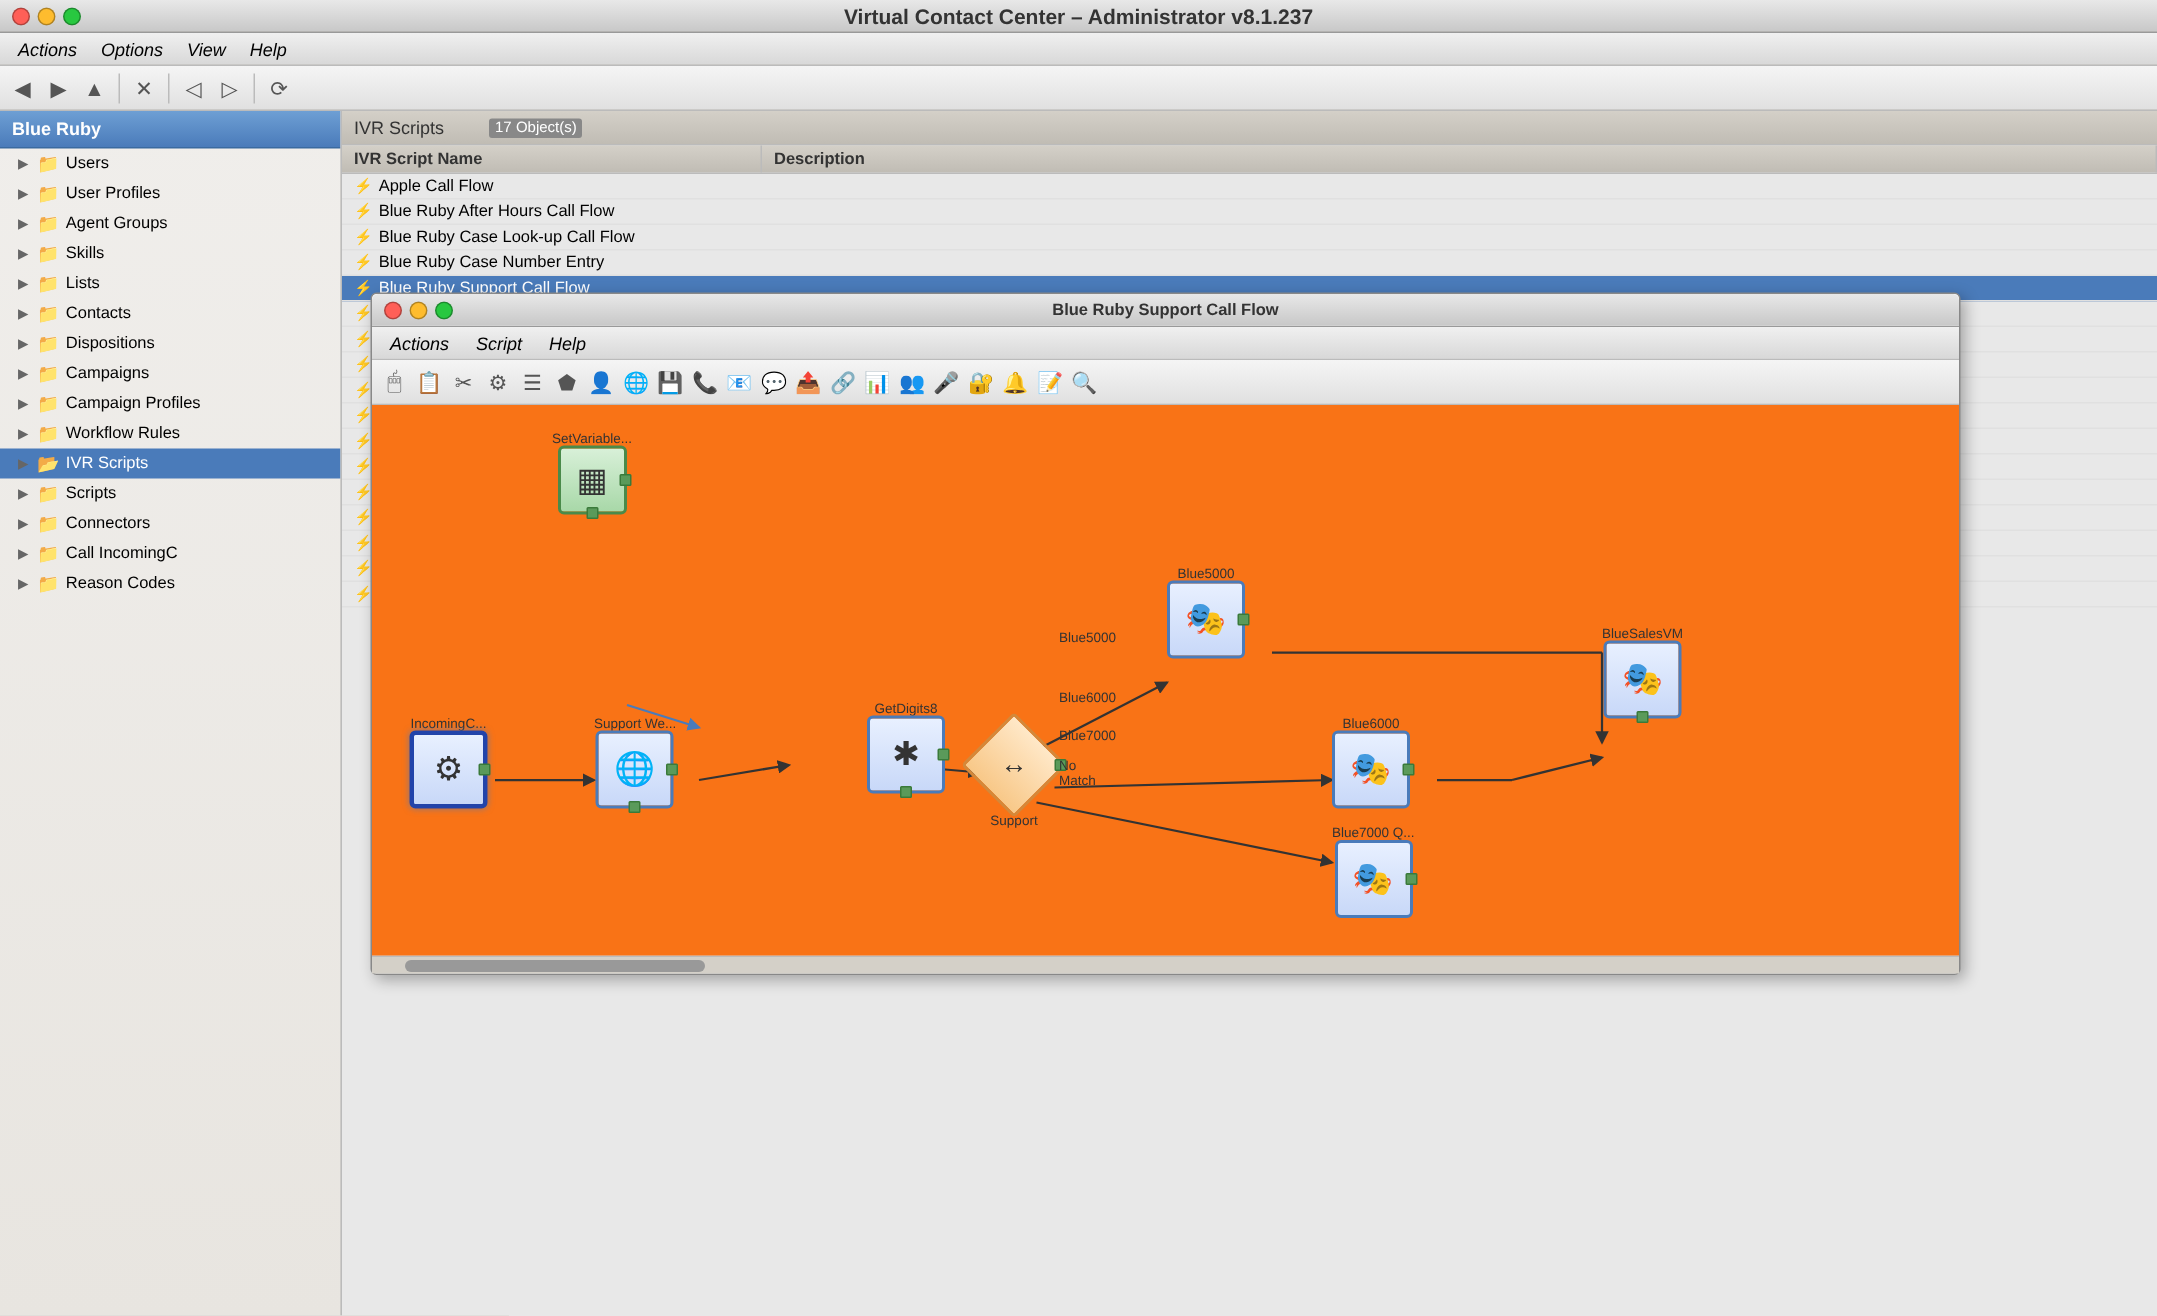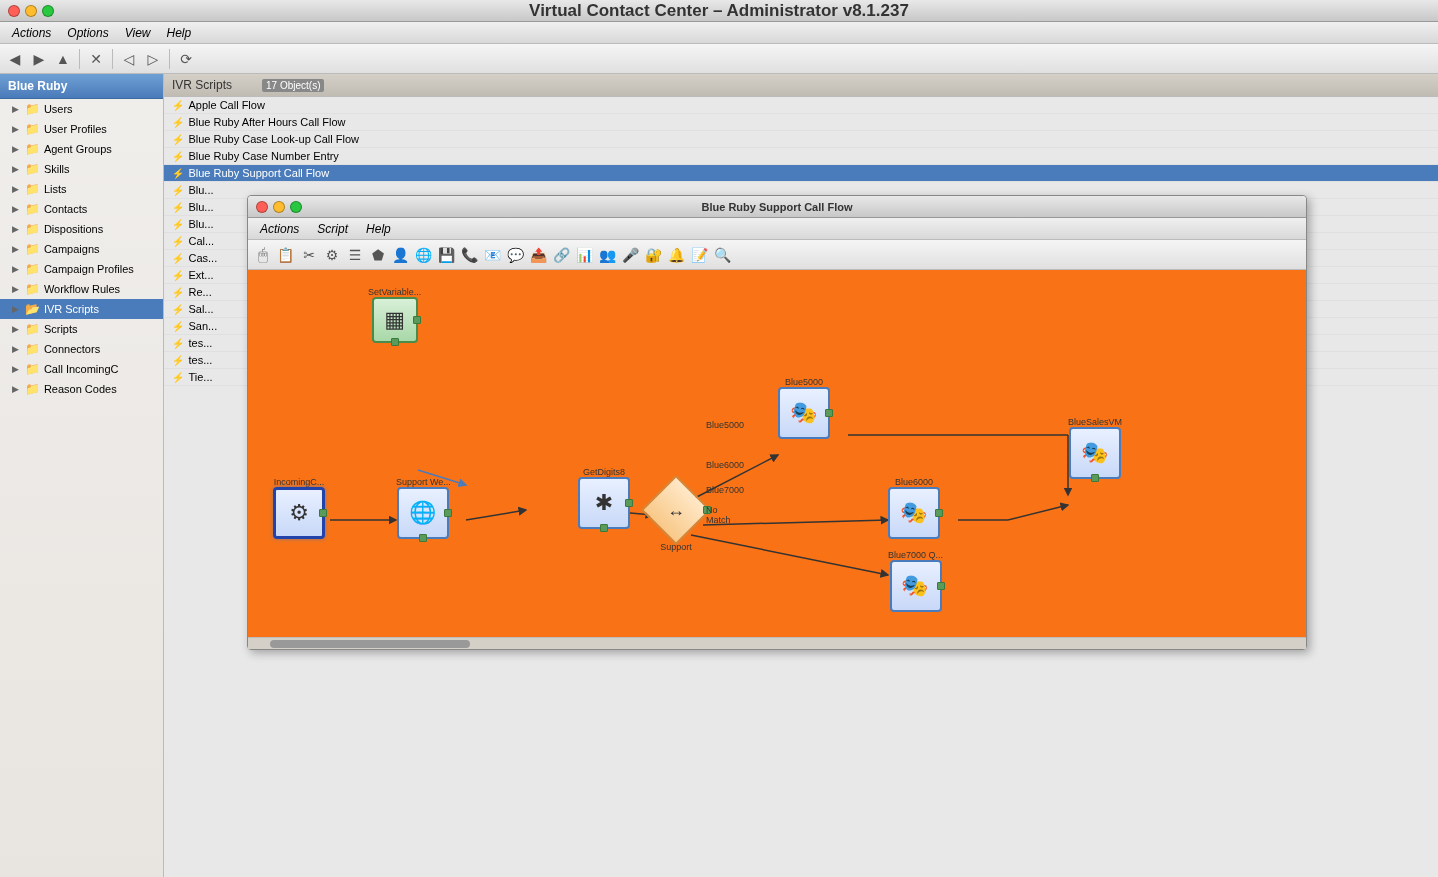--- a/index.html
+++ b/index.html
@@ -20,21 +20,21 @@
       left: 8px;
       display: flex;
       gap: 5px;
     }
     .tb-btn {
       width: 12px; height: 12px; border-radius: 50%; border: 1px solid rgba(0,0,0,0.3);
     }
     .tb-btn.close { background: #ff5f57; }
     .tb-btn.min { background: #febc2e; }
     .tb-btn.max { background: #28c840; }
-    .title-bar-text { font-size: 17px; color: #333; font-weight: bold; }
+    .title-bar-text { font-size: 14px; color: #333; font-weight: bold; }
 
     
     .menu-bar {
       background: linear-gradient(to bottom, #f0f0f0, #d8d8d8);
       height: 22px;
       display: flex;
       align-items: center;
       border-bottom: 1px solid #bbb;
       padding: 0 4px;
     }
@@ -70,21 +70,21 @@
     .toolbar-separator { width: 1px; height: 20px; background: #bbb; margin: 0 3px; }
 
     
     .main-layout {
       display: flex;
       height: calc(877px - 22px - 22px - 30px);
     }
 
     
     .sidebar {
-      width: 164px;
+      width: 228px;
       background: linear-gradient(to bottom, #f0eeeb, #e8e5e0);
       border-right: 1px solid #bbb;
       overflow-y: auto;
       flex-shrink: 0;
     }
     .sidebar-header {
       background: linear-gradient(to bottom, #6e9fd4, #4a7bba);
       color: white;
       font-weight: bold;
       padding: 5px 8px;
@@ -420,20 +420,24 @@
       <span>Reason Codes</span>
     </div>
   </div>
 
   <div class="content-area">
 
     <div class="ivr-list-wrapper">
       <div class="ivr-list-header">
         <span>IVR Scripts</span>
         <span class="count-badge">17 Object(s)</span>
+      </div>
+      <div class="ivr-table-header">
+        <div class="ivr-table-col name">IVR Script Name</div>
+        <div class="ivr-table-col desc">Description</div>
       </div>
       <div style="overflow-y:auto; flex:1;">
         <div class="ivr-row">
           <span class="ivr-icon">⚡</span>
           <span>Apple Call Flow</span>
         </div>
         <div class="ivr-row">
           <span class="ivr-icon">⚡</span>
           <span>Blue Ruby After Hours Call Flow</span>
         </div>

